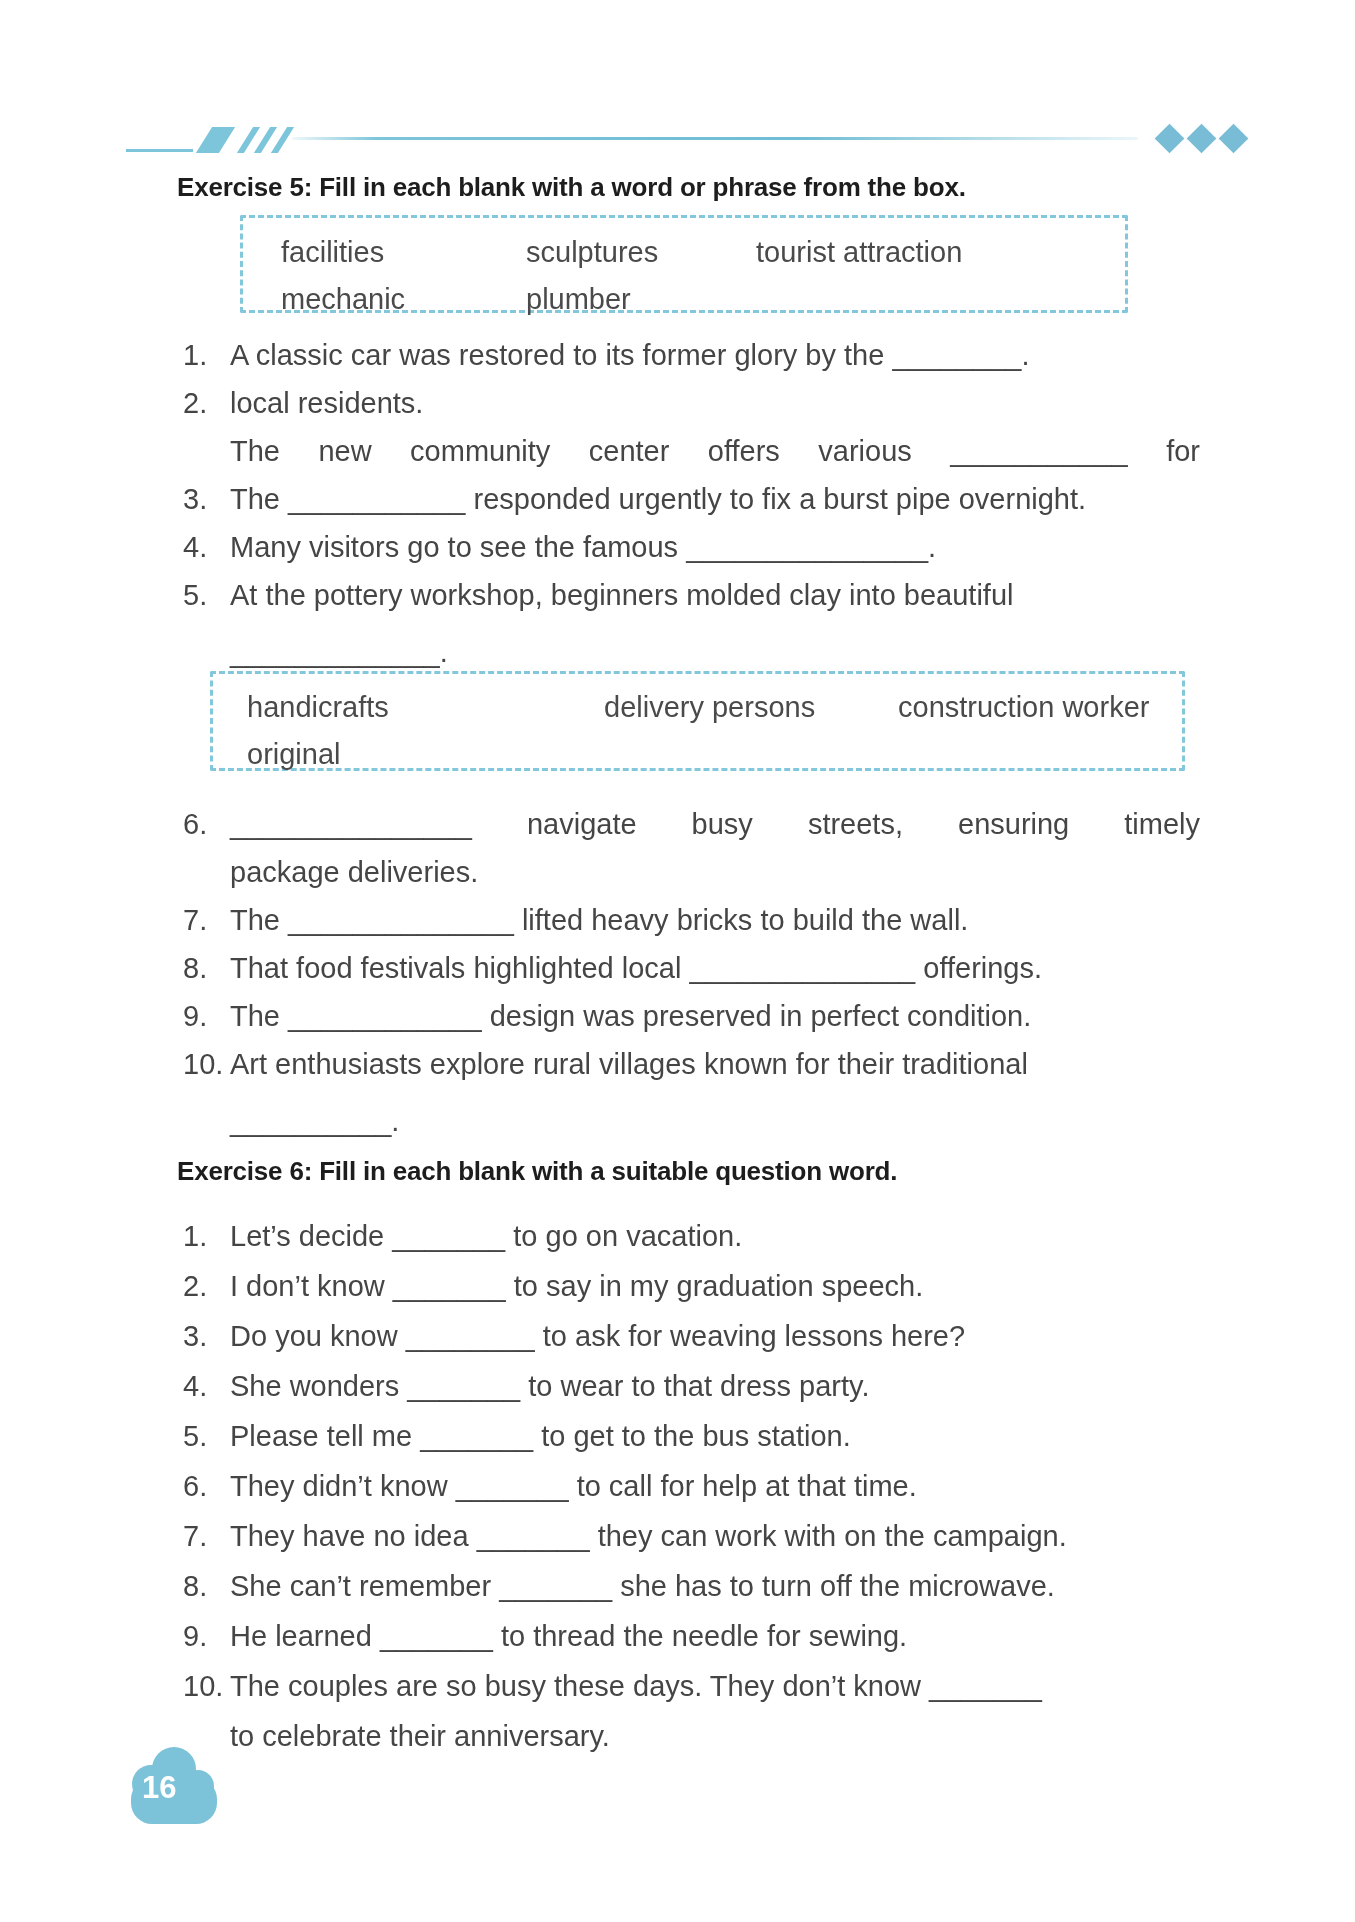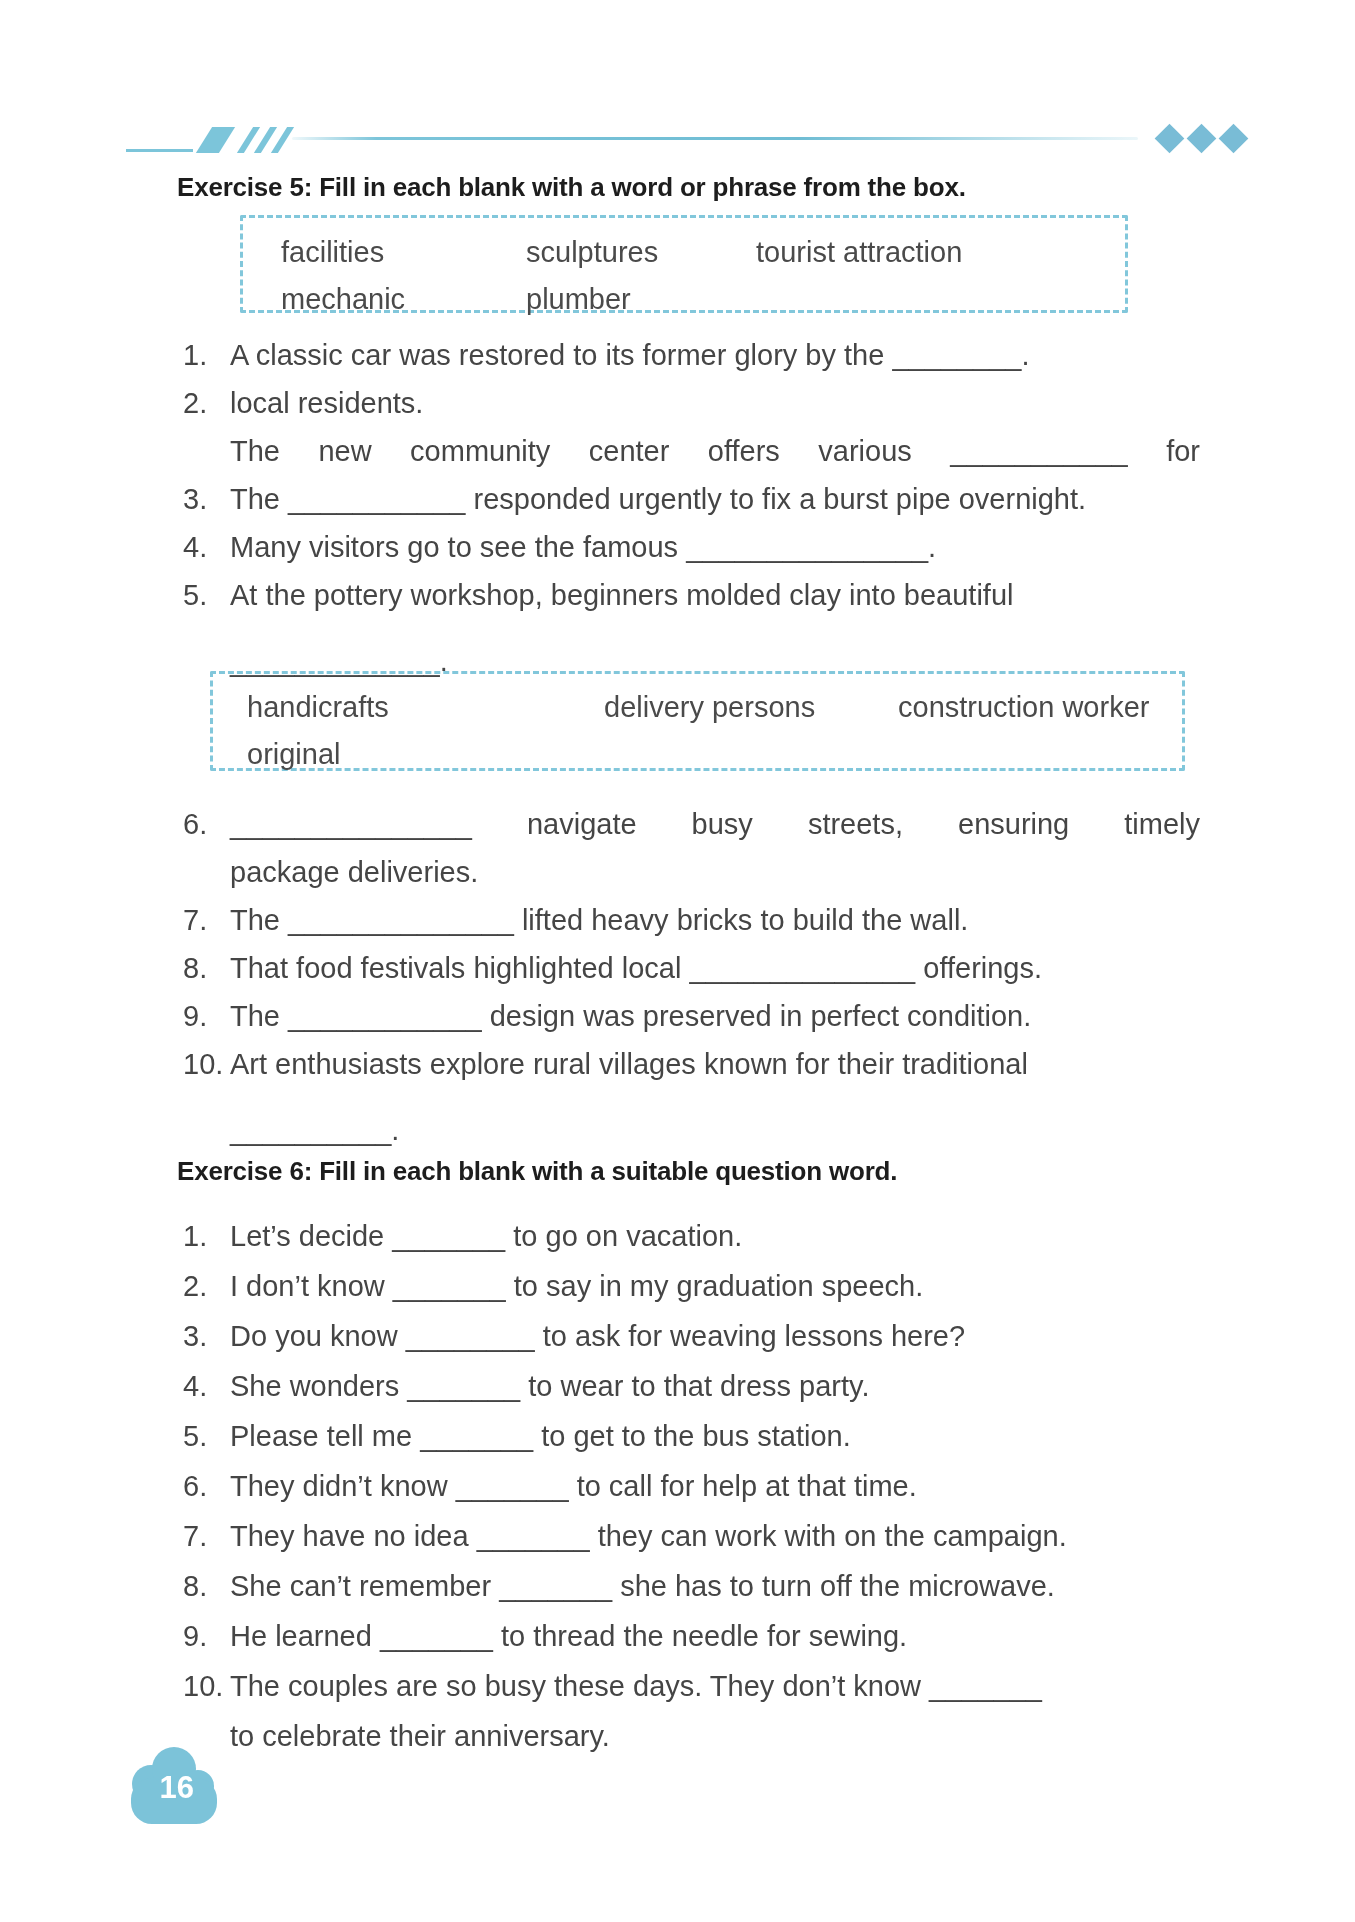--- a/index.html
+++ b/index.html
@@ -48,27 +48,27 @@
   ol.list{position:absolute;left:183px;width:1017px;margin:0;padding:0;list-style:none;}
   #list5a{top:331px;}
   #list5b{top:800px;}
   #list6{top:1211px;}
   .item{display:flex;align-items:flex-start;font-size:29px;line-height:48px;}
   #list6 .item{line-height:50px;}
   .num{flex:none;width:47px;white-space:nowrap;}
   .content{flex:1;min-width:0;}
   .line{white-space:nowrap;}
   .line.stretch{white-space:normal;text-align:justify;text-align-last:justify;}
-  .line.gap{margin-top:18px;}
+  .line.gap{margin-top:9px;}
   
   .cloud-badge{position:absolute;left:128px;top:1744px;width:92px;height:82px;}
   .cloud-badge svg{position:absolute;left:0;top:0;}
   .cloud-num{
     position:absolute;left:14px;top:24px;width:52px;
-    text-align:right;color:#ffffff;font-weight:700;font-size:31px;line-height:40px;
+    text-align:left;color:#ffffff;font-weight:700;font-size:31px;line-height:40px;
   }
 </style>
 </head>
 <body>
 
 <div class="page">
 
   <div>
     <div class="orn orn-smallline"></div>
     <div class="orn orn-boldslash"></div>

